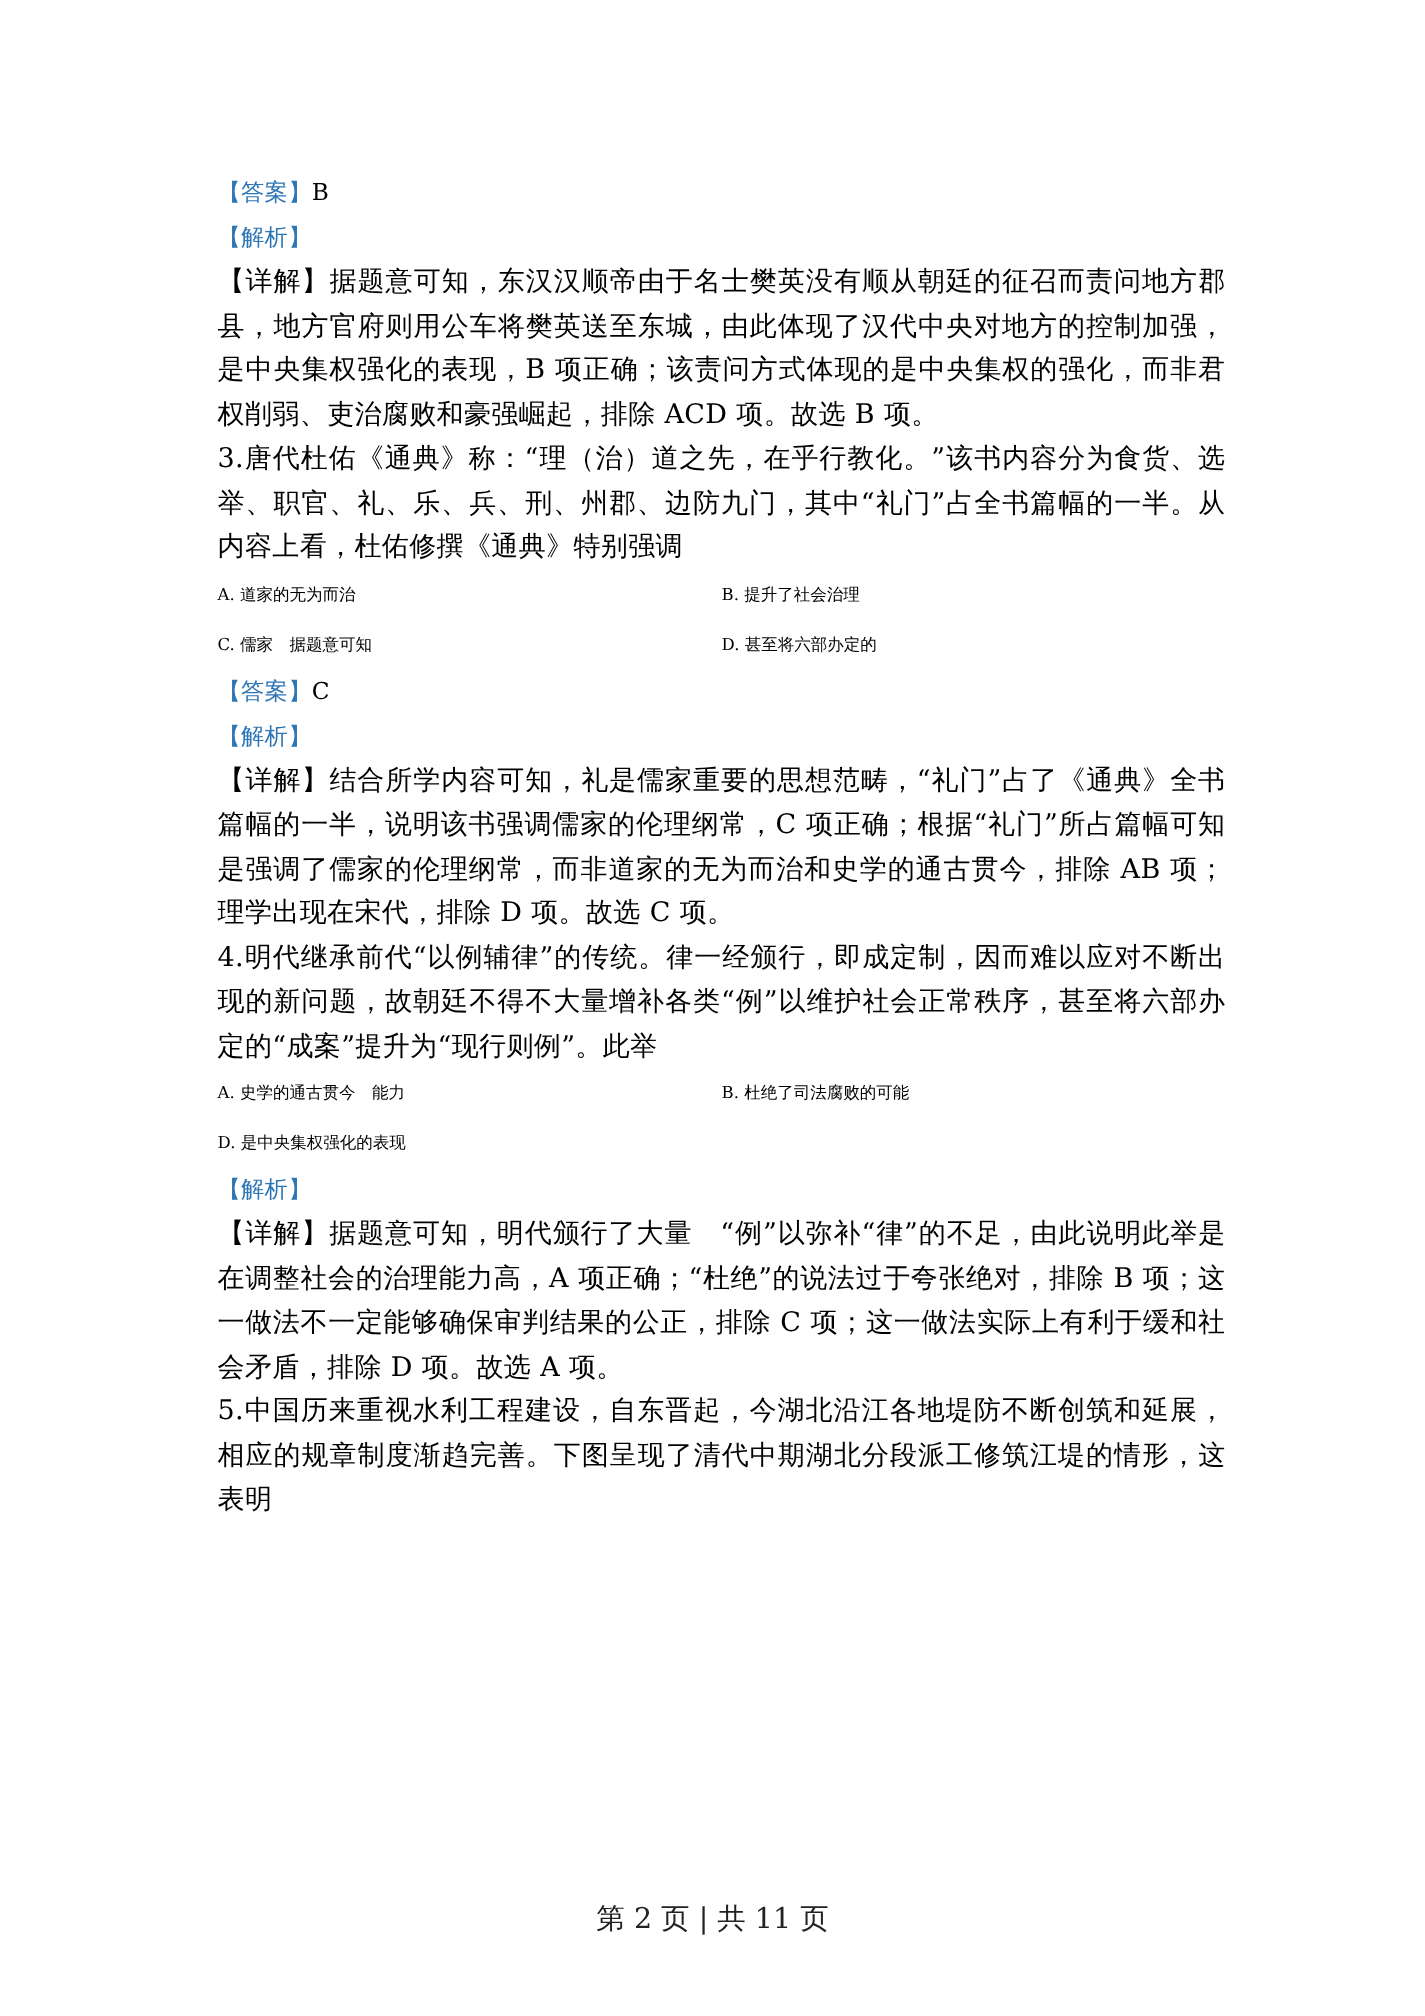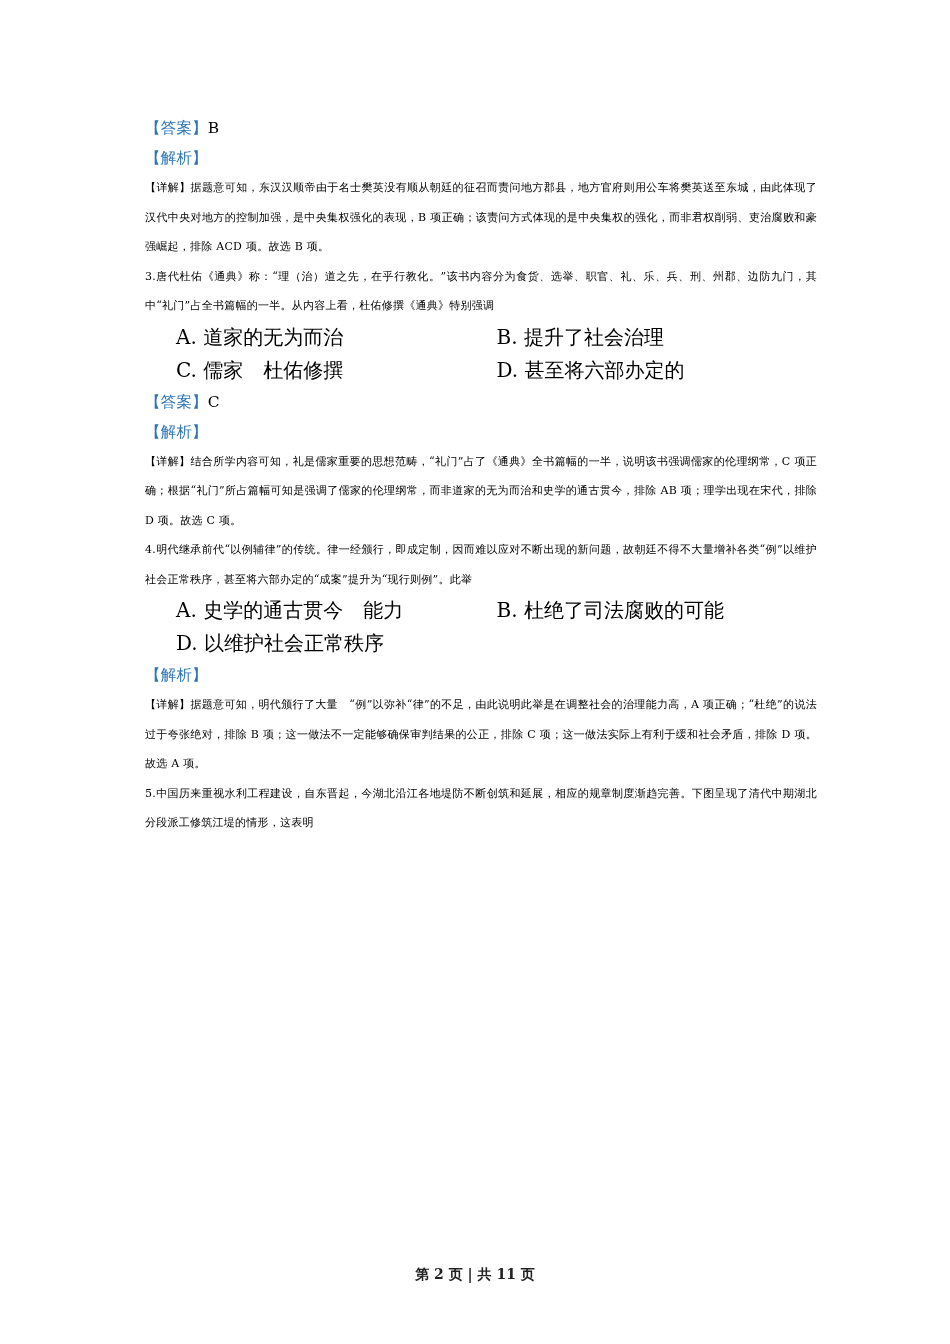--- a/index.html
+++ b/index.html
@@ -28,49 +28,47 @@
       width: 672px;
     }
     .line {
       font-size: 15.5px;
       line-height: 30px;
       height: 30px;
       white-space: nowrap;
       letter-spacing: 0.2px;
     }
     .para {
-      font-size: 11px;
+      font-size: 18px;
       line-height: 29.5px;
       text-align: justify;
       text-align-last: left;
       letter-spacing: 0.25px;
     }
     .tag-blue {
       color: #2e75b6;
     }
     .options {
       display: flex;
-      font-size: 20px;
+      font-size: 11px;
       line-height: 33px;
       height: 33px;
-      margin-left: 31px;
     }
     .options .opt {
       width: 388px;
       white-space: nowrap;
     }
     .footer {
       position: absolute;
       left: 0;
       width: 950px;
       top: 1266px;
       text-align: center;
-      font-size: 14px;
+      font-size: 19px;
       color: #222222;
-      font-weight: bold;
     }
   </style>
 </head>
 <body>
 
 <div class="page">
   <div class="content">
 
     <div class="line">
       <span class="tag-blue">【答案】</span><span>B</span>
@@ -91,21 +89,21 @@
         <span>道家的无为而治</span>
       </div>
       <div class="opt">
         <span>B.</span>
         <span>提升了社会治理</span>
       </div>
     </div>
     <div class="options">
       <div class="opt">
         <span>C.</span>
-        <span>儒家　杜佑修撰</span>
+        <span>儒家　据题意可知</span>
       </div>
       <div class="opt">
         <span>D.</span>
         <span>甚至将六部办定的</span>
       </div>
     </div>
     <div class="line">
       <span class="tag-blue">【答案】</span><span>C</span>
     </div>
     <div class="line">
@@ -124,21 +122,21 @@
         <span>史学的通古贯今　能力</span>
       </div>
       <div class="opt">
         <span>B.</span>
         <span>杜绝了司法腐败的可能</span>
       </div>
     </div>
     <div class="options">
       <div class="opt">
         <span>D.</span>
-        <span>以维护社会正常秩序</span>
+        <span>是中央集权强化的表现</span>
       </div>
     </div>
     <div class="line">
       <span class="tag-blue">【解析】</span>
     </div>
     <div class="para">
       <span>【详解】</span><span>据题意可知，明代颁行了大量　“例”以弥补“律”的不足，由此说明此举是在调整社会的治理能力高，A 项正确；“杜绝”的说法过于夸张绝对，排除 B 项；这一做法不一定能够确保审判结果的公正，排除 C 项；这一做法实际上有利于缓和社会矛盾，排除 D 项。故选 A 项。</span>
     </div>
 
     <div class="para">

